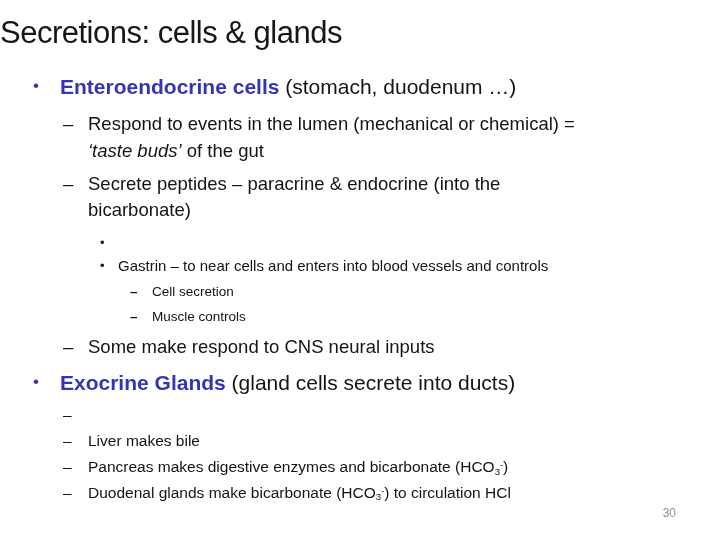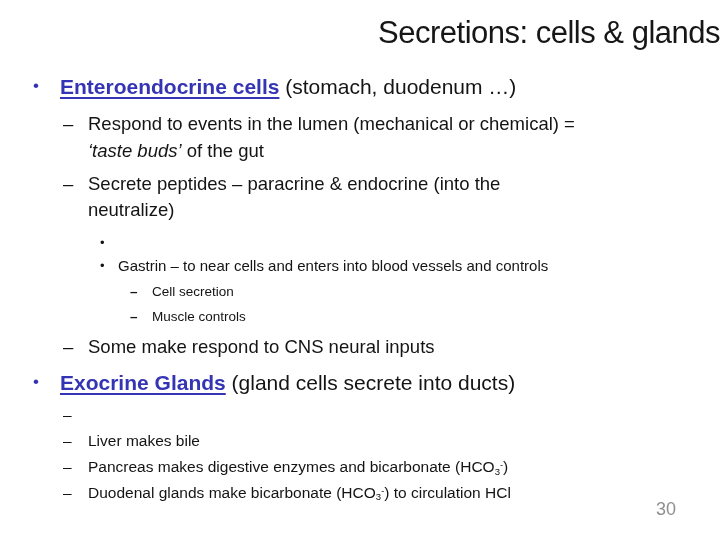--- a/index.html
+++ b/index.html
@@ -9,37 +9,36 @@
     font-family: "Liberation Sans", sans-serif;
     color: #141414;
     overflow: hidden;
   }
   .slide {
     position: relative;
     width: 720px; height: 540px;
     background: #ffffff;
   }
   .title {
-    text-align: right;
+    text-align: left;
     padding-top: 14px;
     font-size: 31px;
     letter-spacing: -0.5px;
     color: #161616;
     line-height: 1.2;
   }
   .row { display: flex; align-items: flex-start; }
   .m { flex: none; }
 
   
   .row-l1 { padding-left: 33px; font-size: 21px; margin-top: 22px; line-height: 1.3; }
   .row-l1 .m { width: 27px; color: #3434ae; font-size: 17px; padding-top: 2px; }
   .lead {
     color: #3434b4;
     font-weight: bold;
-    text-decoration: underline;
     text-underline-offset: 3px;
   }
 
   
   .row-l2 { padding-left: 63px; font-size: 18.5px; line-height: 1.42; }
   .row-l2 .m { width: 25px; }
   .mt-respond { margin-top: 11px; }
   .mt-secrete { margin-top: 7px; }
   .mt-cns     { margin-top: 9px; }
 
@@ -60,21 +59,21 @@
   .mt-s1 { margin-top: 9px; }
   .mt-s  { margin-top: 5px; }
 
   .it { font-style: italic; }
   .sub { font-size: 0.62em; position: relative; top: 0.28em; }
   .sup { font-size: 0.60em; position: relative; top: -0.42em; }
 
   .page-number {
     position: absolute;
     right: 44px; bottom: 20px;
-    font-size: 18px;
+    font-size: 12px;
     color: #8f8f8f;
   }
 </style>
 </head>
 <body>
 
 <div class="slide">
 
   <div class="title">Secretions: cells &amp; glands</div>
 
@@ -83,21 +82,21 @@
     <span><span class="lead"> Enteroendocrine cells</span><span> (stomach, duodenum …)</span></span>
   </div>
 
   <div class="row row-l2 mt-respond">
     <span class="m">–</span>
     <span><span>Respond to events in the lumen (mechanical or chemical) =</span><br><span class="it">‘taste buds’</span><span> of the gut</span></span>
   </div>
 
   <div class="row row-l2 mt-secrete">
     <span class="m">–</span>
-    <span><span>Secrete peptides – paracrine &amp; endocrine (into the</span><br><span>neutralize)</span></span>
+    <span><span>Secrete peptides – paracrine &amp; endocrine (into the</span><br><span>bicarbonate)</span></span>
   </div>
 
   <div class="row row-l3 mt-example">
     <span class="m">•</span>
   </div>
 
   <div class="row row-l3 mt-gastrin">
     <span class="m">•</span>
     <span>Gastrin – to near cells and enters into blood vessels and controls</span>
   </div>

